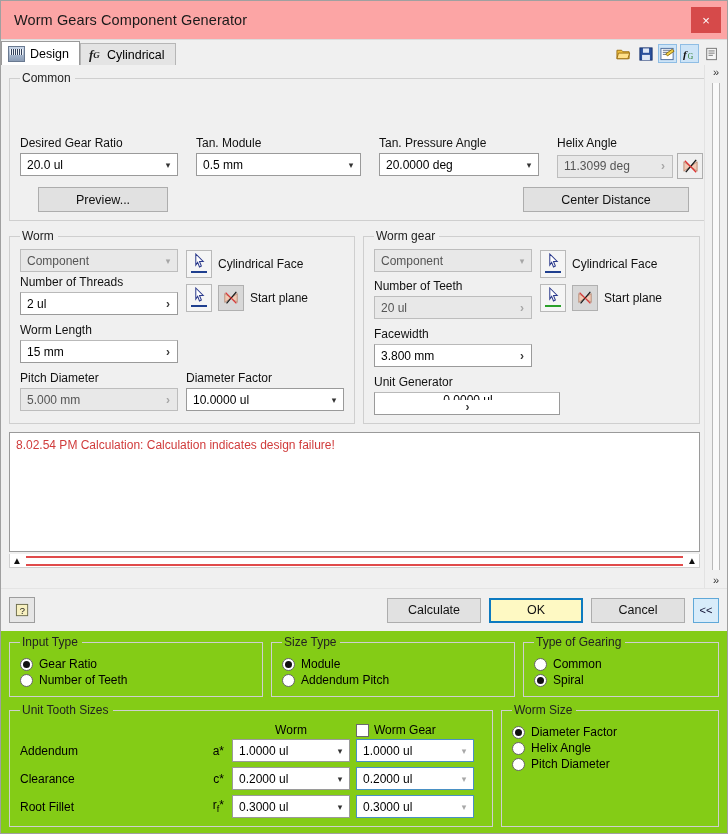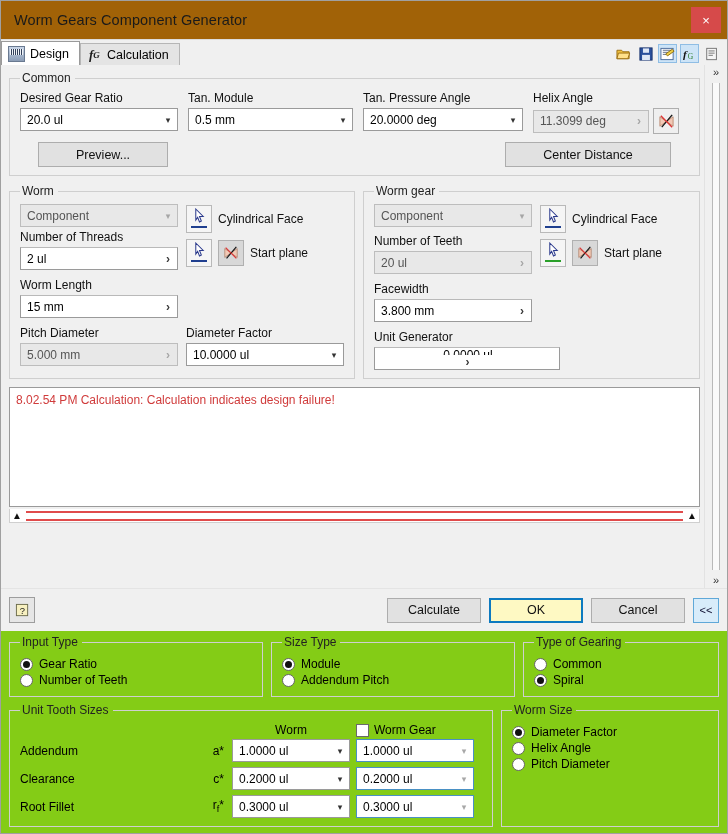--- a/index.html
+++ b/index.html
@@ -22,21 +22,21 @@
     height: 834px;
     background: #f0f0f0;
     border: 1px solid #a0a0a0;
     box-sizing: border-box;
     display: flex;
     flex-direction: column;
   }
   
   .titlebar {
     height: 38px;
-    background: #a16207;
+    background: #fca5a5;
     border-bottom: 1px solid #dcdcdc;
     display: flex;
     align-items: center;
     justify-content: space-between;
     flex: none;
     position: relative;
   }
   .title-text {
     font-size: 14.5px;
     color: #1a1a1a;
@@ -411,21 +411,21 @@
     <div class="close-btn">×</div>
   </div>
 
   <div class="tabstrip">
     <div class="tab active">
       <span class="tab-ico design"></span>
       <span>Design</span>
     </div>
     <div class="tab">
       <span class="tab-ico calc">f<sub>G</sub></span>
-      <span>Calculation</span>
+      <span>Cylindrical</span>
     </div>
 
     <div class="toolbar">
       <div class="tbtn">
         <svg width="15" height="14" viewBox="0 0 16 14">
           <path d="M1 3h5l1.4 1.6H14V12H1z" fill="#f0c040" stroke="#9a6e12"></path>
           <path d="M2.6 6h12l-2 6H1z" fill="#ffe08a" stroke="#9a6e12"></path>
         </svg>
       </div>
       <div class="tbtn">
@@ -455,21 +455,21 @@
         </svg>
       </div>
     </div>
   </div>
 
   <div class="body-wrap">
     <div class="content">
 
       <fieldset class="group">
         <legend>Common</legend>
-        <div class="row" style="gap:10px;">
+        <div class="row" style="gap:18px;margin-top:45px;">
           <div style="width:158px;">
             <span class="lbl">Desired Gear Ratio</span>
             <div class="combo">
               <span class="val">20.0 ul</span>
               <span class="arw">▾</span>
             </div>
           </div>
           <div style="width:165px;">
             <span class="lbl">Tan. Module</span>
             <div class="combo">

